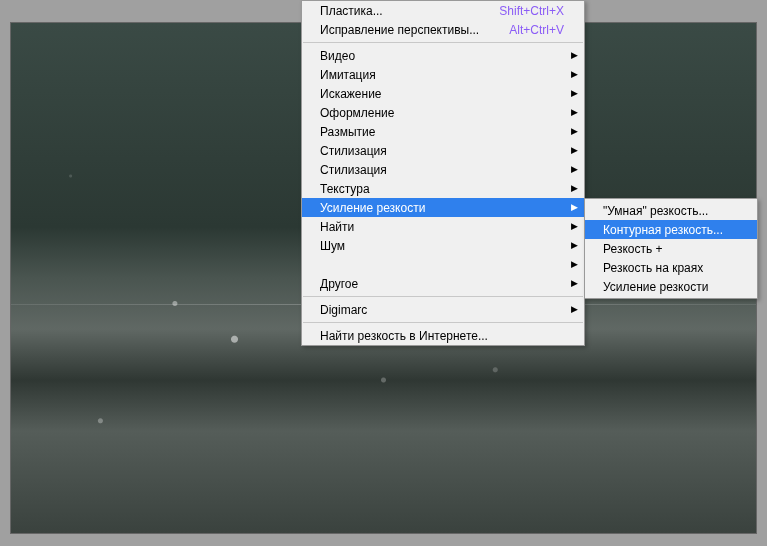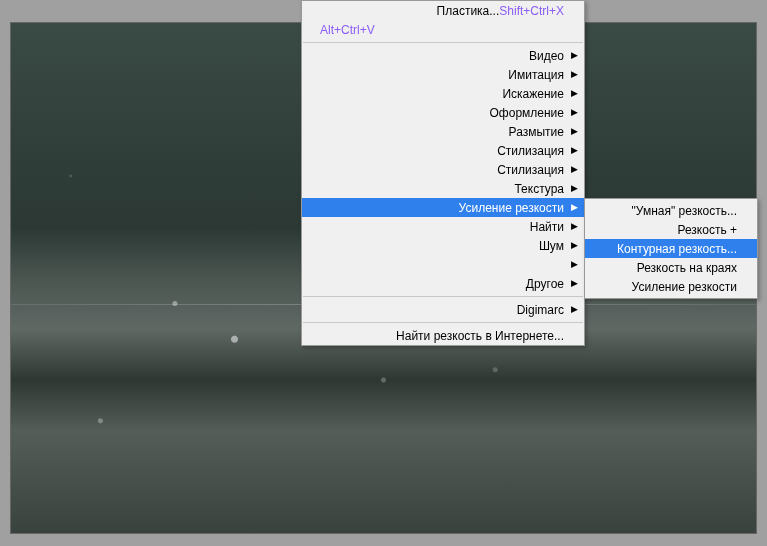--- a/index.html
+++ b/index.html
@@ -63,21 +63,20 @@
     padding: 2px 0;
   }
   .menu-item {
     display: flex;
     align-items: center;
     height: 19px;
     padding: 0 20px 0 18px;
     cursor: default;
     position: relative;
     white-space: nowrap;
-    text-align: right;
   }
   .menu-item.highlight {
     background: #2f80ed;
     color: #fff;
   }
   .menu-item .label { flex: 1; }
   .menu-item .shortcut { color: #8b5cf6; }
   .menu-item .arrow {
     position: absolute;
     right: 6px;
@@ -96,20 +95,21 @@
 <div class="canvas-frame">
   <div class="photo"></div>
 </div>
 
 <div class="menu main">
   <div class="menu-item">
     <span class="label">Пластика...</span>
     <span class="shortcut">Shift+Ctrl+X</span>
   </div>
   <div class="menu-item">
+    <span class="label">Исправление перспективы...</span>
     <span class="shortcut">Alt+Ctrl+V</span>
   </div>
   <div class="sep"></div>
 
   <div class="menu-item">
     <span class="label">Видео</span>
     <span class="arrow">▶</span>
   </div>
   <div class="menu-item">
     <span class="label">Имитация</span>
@@ -167,25 +167,25 @@
   <div class="sep"></div>
   <div class="menu-item">
     <span class="label">Найти резкость в Интернете...</span>
   </div>
 </div>
 
 <div class="menu sub">
   <div class="menu-item">
     <span class="label">"Умная" резкость...</span>
   </div>
+  <div class="menu-item highlight">
+    <span class="label">Контурная резкость...</span>
+  </div>
   <div class="menu-item">
     <span class="label">Резкость +</span>
-  </div>
-  <div class="menu-item highlight">
-    <span class="label">Контурная резкость...</span>
   </div>
   <div class="menu-item">
     <span class="label">Резкость на краях</span>
   </div>
   <div class="menu-item">
     <span class="label">Усиление резкости</span>
   </div>
 </div>
 
 </body></html>

